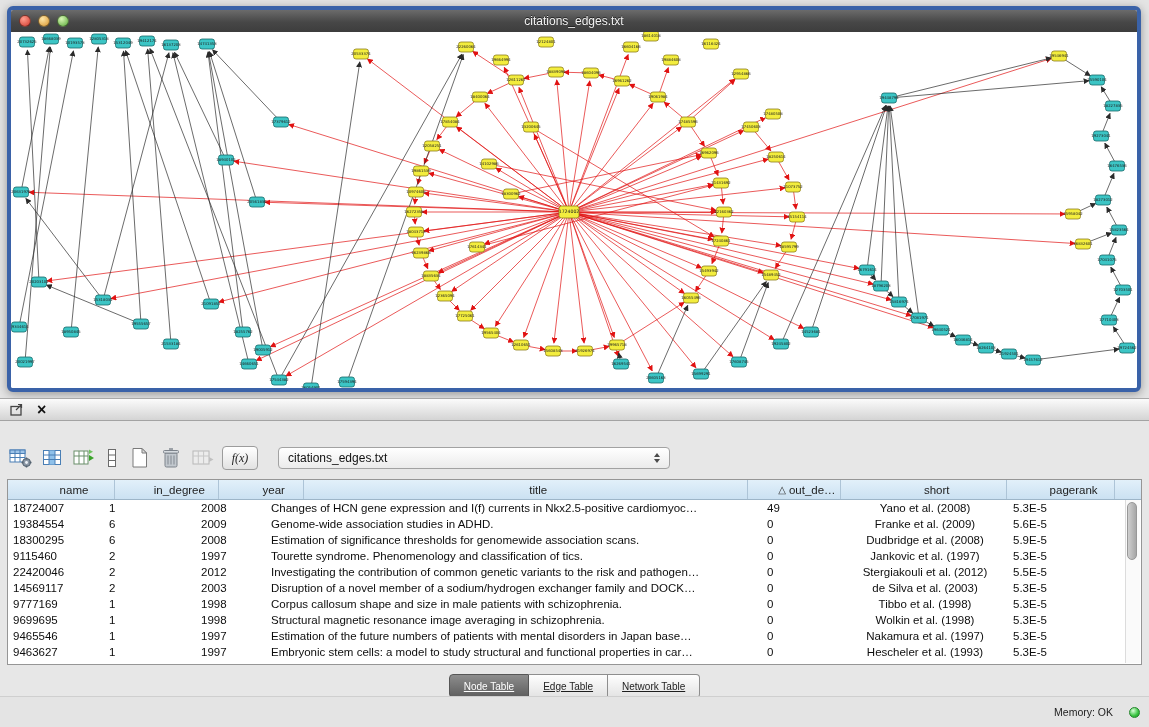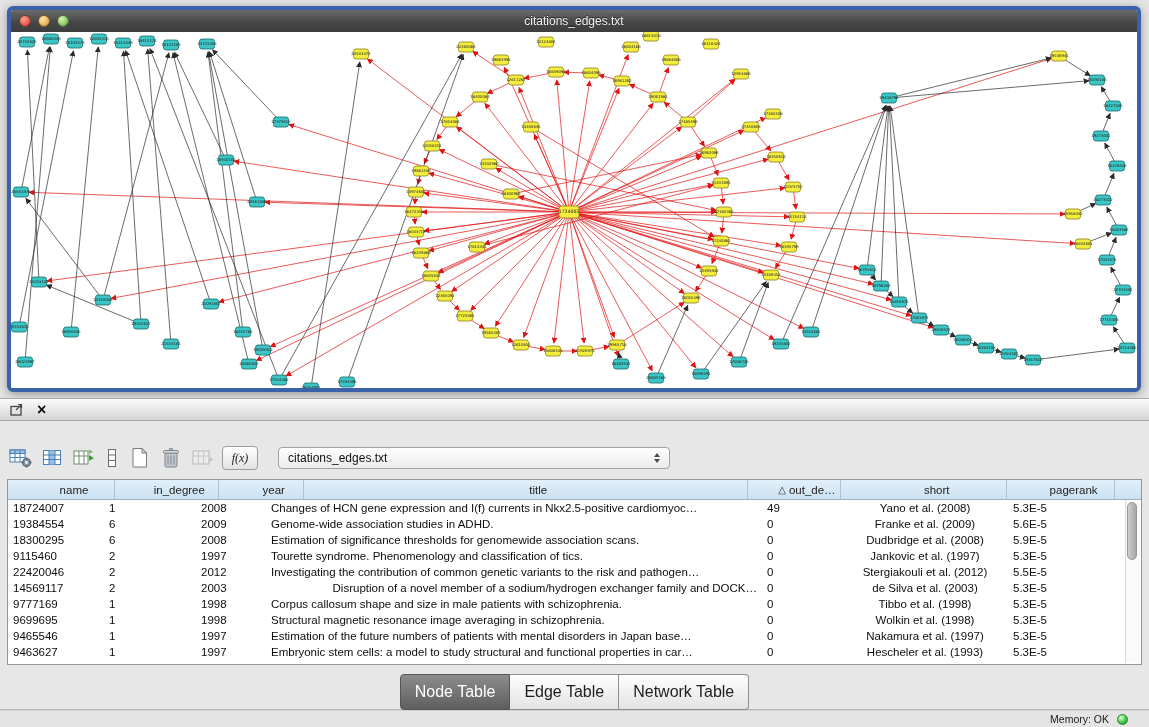--- a/index.html
+++ b/index.html
@@ -54,30 +54,30 @@
   .th-fill{flex:1;border-right:none;}
   .sort{font-size:10px;color:#333;}
   .tbody .tr{display:flex;height:16px;align-items:center;font-size:11.5px;color:#0d0d0d;}
   .td{padding:0 5px;white-space:nowrap;overflow:hidden;box-sizing:border-box;}
   .td-short{text-align:center;}
   .vscroll{position:absolute;top:20px;right:1px;bottom:1px;width:14px;background:#fafafa;border-left:1px solid #dcdcdc;}
   .vthumb{position:absolute;top:2px;left:1px;width:10px;height:58px;border-radius:6px;
     background:linear-gradient(90deg,#cfcfcf,#a6a6a6);border:1px solid #979797;box-sizing:border-box;}
 
   .tabs{display:flex;justify-content:center;margin-top:9px;}
-  .tab{height:36px;display:flex;align-items:center;padding:0 14px;font-size:16px;
+  .tab{height:24px;display:flex;align-items:center;padding:0 14px;font-size:10px;
     border:1px solid #8e8e8e;border-left:none;background:linear-gradient(#fefefe,#e3e3e3);
-    color:#1e1e1e;box-sizing:border-box;}
+    color:#1e1e1e;box-sizing:border-box;text-decoration:underline;}
   .tab:first-child{border-left:1px solid #8e8e8e;border-radius:4px 0 0 4px;}
   .tab:last-child{border-radius:0 4px 4px 0;}
   .tab.active{background:linear-gradient(#8d8d8d,#5e5e5e);color:#fff;border-color:#565656;}
 
-  .statusbar{position:absolute;left:0;bottom:0;width:100%;height:17px;background:#e4e4e4;
+  .statusbar{position:absolute;left:0;bottom:0;width:100%;height:31px;background:#e4e4e4;
     border-top:1px solid #cfcfcf;display:flex;align-items:center;justify-content:flex-end;
-    gap:8px;padding-right:21px;box-sizing:border-box;font-size:10.5px;color:#222;}
+    gap:16px;padding-right:9px;box-sizing:border-box;font-size:10.5px;color:#222;}
   .led{width:11px;height:11px;border-radius:50%;border:1px solid #23862b;box-sizing:border-box;
     background:radial-gradient(circle at 35% 30%,#d9ffd9,#37c33f 60%,#1e8f26);}
 </style>
 </head>
 <body>
 
 <div class="desktop">
 
   <div class="net-window">
     <div class="net-titlebar">
@@ -831,21 +831,21 @@
             <div class="td td-year" style="width: 70px;">2012</div>
             <div class="td td-title" style="width: 496px;">Investigating the contribution of common genetic variants to the risk and pathogen…</div>
             <div class="td td-out_degree" style="width: 80px;">0</div>
             <div class="td td-short" style="width: 166px;">Stergiakouli et al. (2012)</div>
             <div class="td td-pagerank" style="width: 97px;">5.5E-5</div>
           </div>
           <div class="tr">
             <div class="td td-name" style="width: 96px;">14569117</div>
             <div class="td td-in_degree" style="width: 92px;">2</div>
             <div class="td td-year" style="width: 70px;">2003</div>
-            <div class="td td-title" style="width: 496px; text-align: right;">Disruption of a novel member of a sodium/hydrogen exchanger family and DOCK…</div>
+            <div class="td td-title" style="width: 496px;">Disruption of a novel member of a sodium/hydrogen exchanger family and DOCK…</div>
             <div class="td td-out_degree" style="width: 80px;">0</div>
             <div class="td td-short" style="width: 166px;">de Silva et al. (2003)</div>
             <div class="td td-pagerank" style="width: 97px;">5.3E-5</div>
           </div>
           <div class="tr">
             <div class="td td-name" style="width: 96px;">9777169</div>
             <div class="td td-in_degree" style="width: 92px;">1</div>
             <div class="td td-year" style="width: 70px;">1998</div>
             <div class="td td-title" style="width: 496px;">Corpus callosum shape and size in male patients with schizophrenia.</div>
             <div class="td td-out_degree" style="width: 80px;">0</div>

